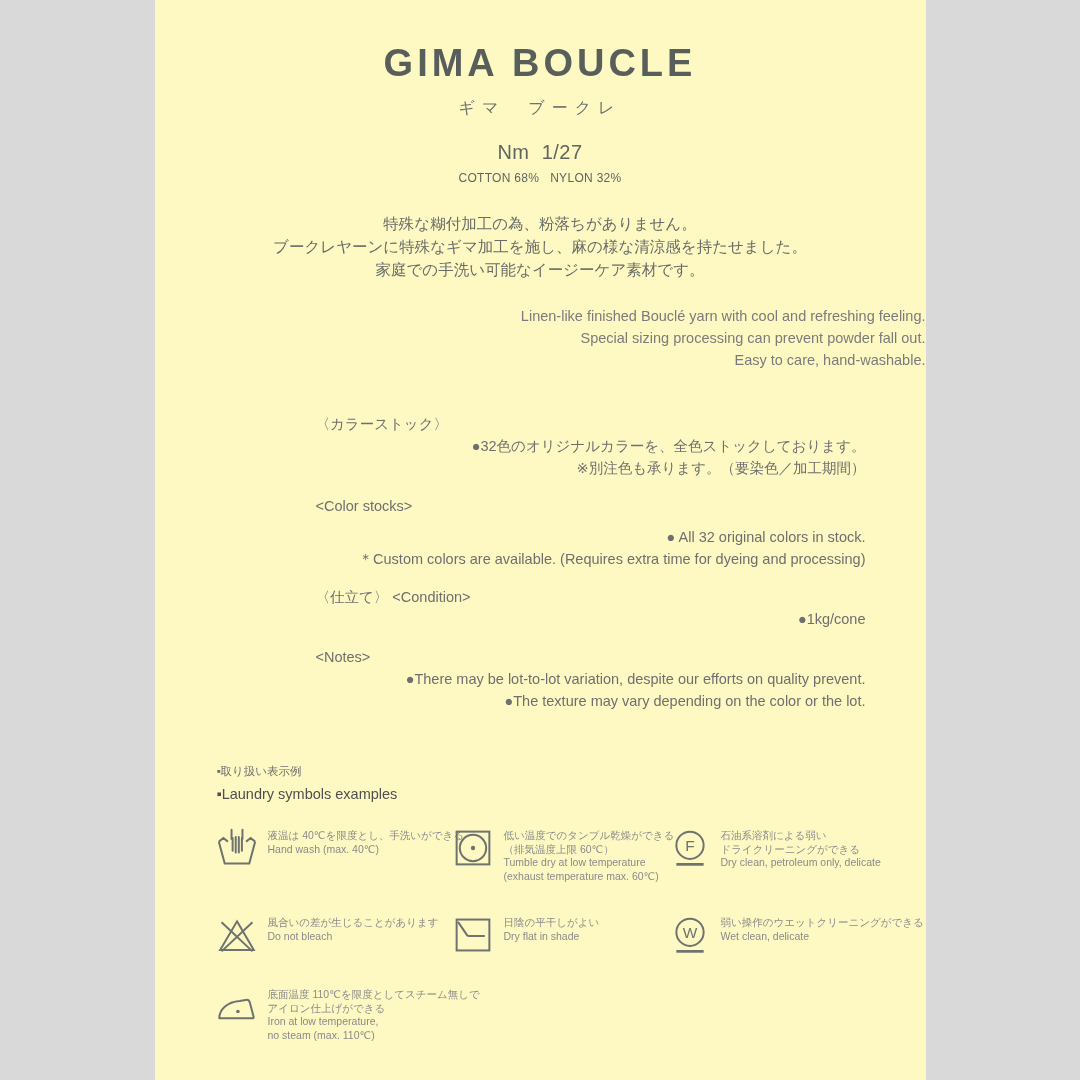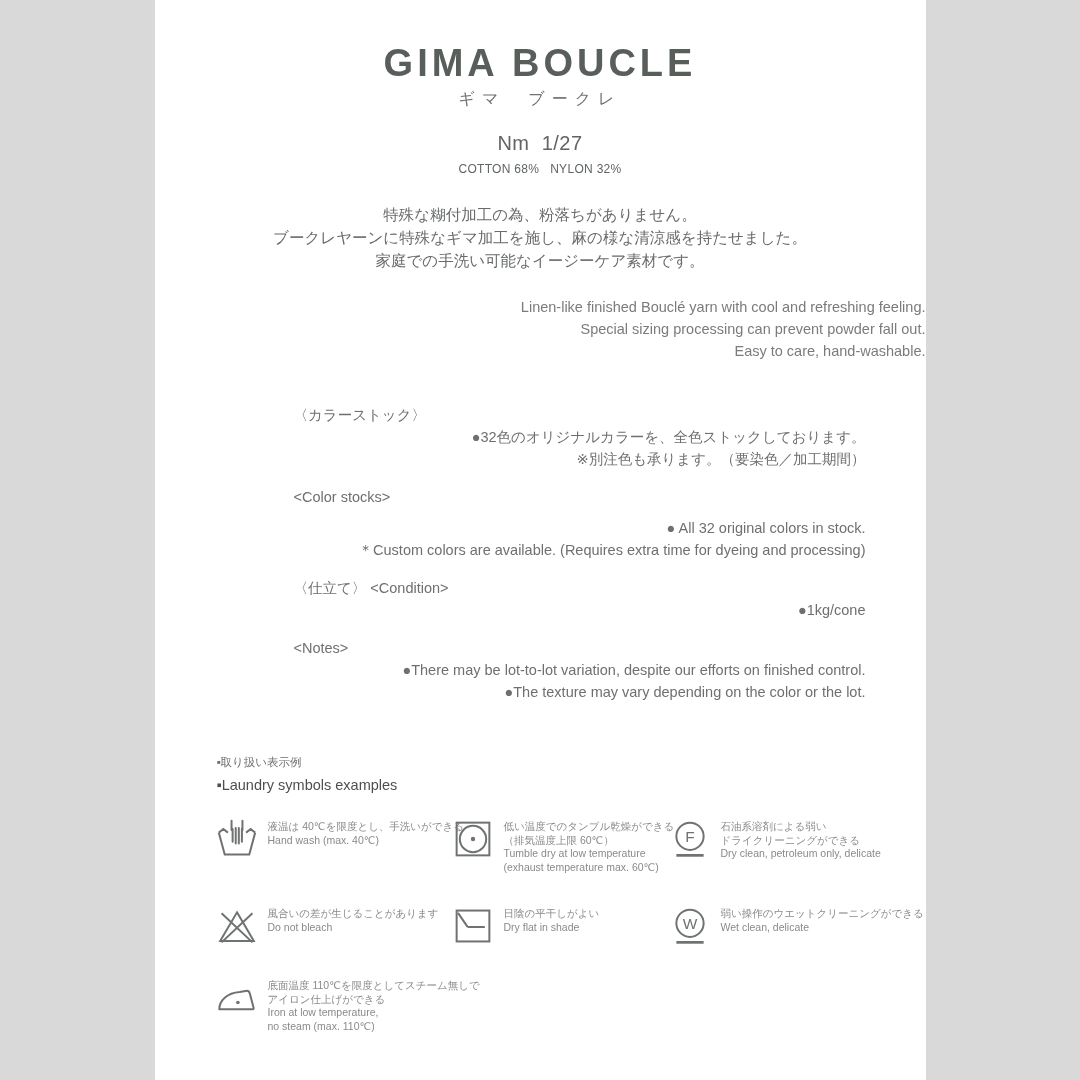--- a/index.html
+++ b/index.html
@@ -3,46 +3,46 @@
 <meta charset="utf-8">
 <style>
   * { margin:0; padding:0; box-sizing:border-box; }
   html,body { width:1080px; height:1080px; }
   body {
     background:#d9d9d9;
     font-family:"Liberation Sans","DejaVu Sans",sans-serif;
     -webkit-font-smoothing:antialiased;
   }
   .page {
-    width:771px; height:1080px; margin:0 auto; background:#ffffff;
+    width:771px; height:1080px; margin:0 auto; background:#fef9c3;
     overflow:hidden;
   }
   
   .header { text-align:center; padding-top:40px; }
   .title {
     font-size:38px; font-weight:bold; letter-spacing:4px;
     color:#585f5a; line-height:46px;
   }
   .title-kana {
-    font-size:16px; letter-spacing:7px; color:#6d736d; margin-top:3px;
+    font-size:16px; letter-spacing:7px; color:#6d736d; margin-top:12px;
   }
   .yarn-count {
     margin-top:22px; font-size:20px; color:#5f655f; white-space:pre; letter-spacing:0.5px;
   }
   .composition {
     margin-top:7px; font-size:12px; color:#5f655f; white-space:pre; letter-spacing:0.3px;
   }
   
   .desc-jp { margin-top:27px; text-align:center; font-size:15.5px; line-height:23px; color:#686c68; }
   .desc-en { margin-top:24px; text-align:right; font-size:14.5px; line-height:22px; color:#7b7b7b; }
   
   .sections { margin:42px 60px 0 139px; font-size:14.5px; color:#6f6f6f; }
   .sec { margin-bottom:16px; }
   .sec .ln { line-height:22px; white-space:pre-wrap;text-align:right; }
-  .sec .hd { line-height:22px; white-space:pre-wrap; }
+  .sec .hd { line-height:22px; white-space:pre-wrap;margin-left:22px; }
   .sec .hd.gap-after { margin-bottom:9px; }
   
   .laundry-head { margin:52px 0 0 62px; }
   .laundry-head .jp { font-size:11.5px; color:#6e6e6e; }
   .laundry-head .en { font-size:14.5px; color:#4f4f4f; margin-top:7px; }
   .laundry-grid {
     margin:26px 20px 0 62px;
     display:grid;
     grid-template-columns:236px 217px auto;
     row-gap:32px;
@@ -99,21 +99,21 @@
     </div>
 
     <div class="sec">
       <div class="hd">〈仕立て〉 &lt;Condition&gt;</div>
       <div class="ln">●1kg/cone</div>
     </div>
 
 
     <div class="sec">
       <div class="hd">&lt;Notes&gt;</div>
-      <div class="ln">●There may be lot-to-lot variation, despite our efforts on finished control.</div>
+      <div class="ln">●There may be lot-to-lot variation, despite our efforts on quality prevent.</div>
       <div class="ln">●The texture may vary depending on the color or the lot.</div>
     </div>
 
   </div>
 
   <div class="laundry-head">
     <div class="jp">▪取り扱い表示例</div>
     <div class="en">▪Laundry symbols examples</div>
   </div>
 

